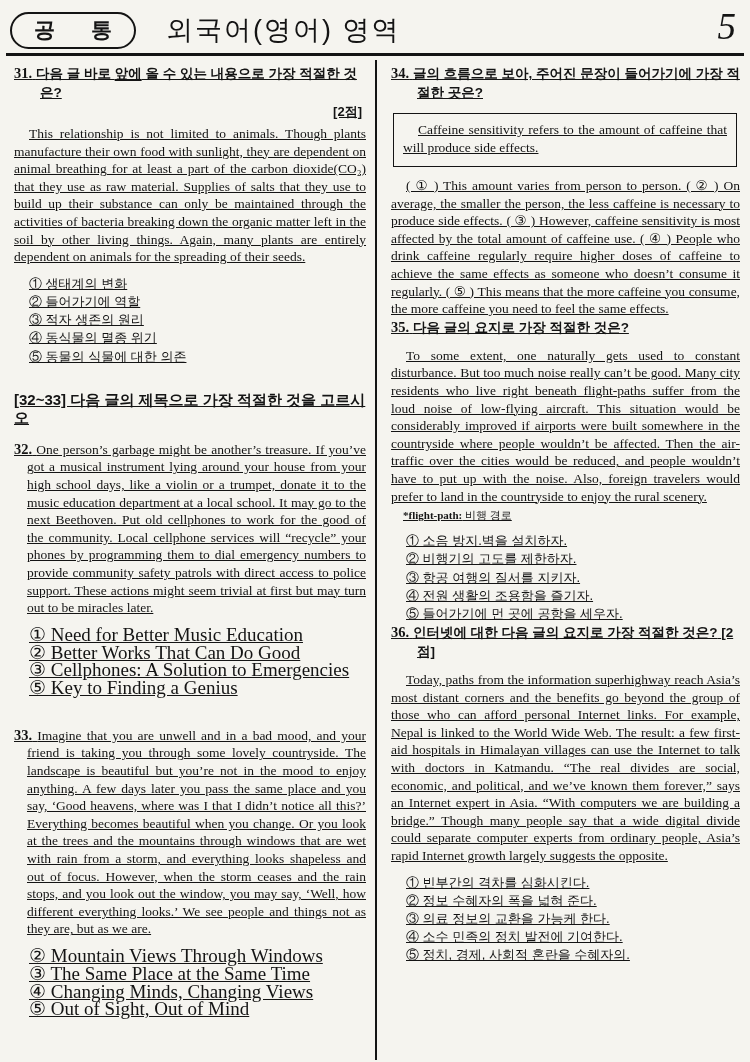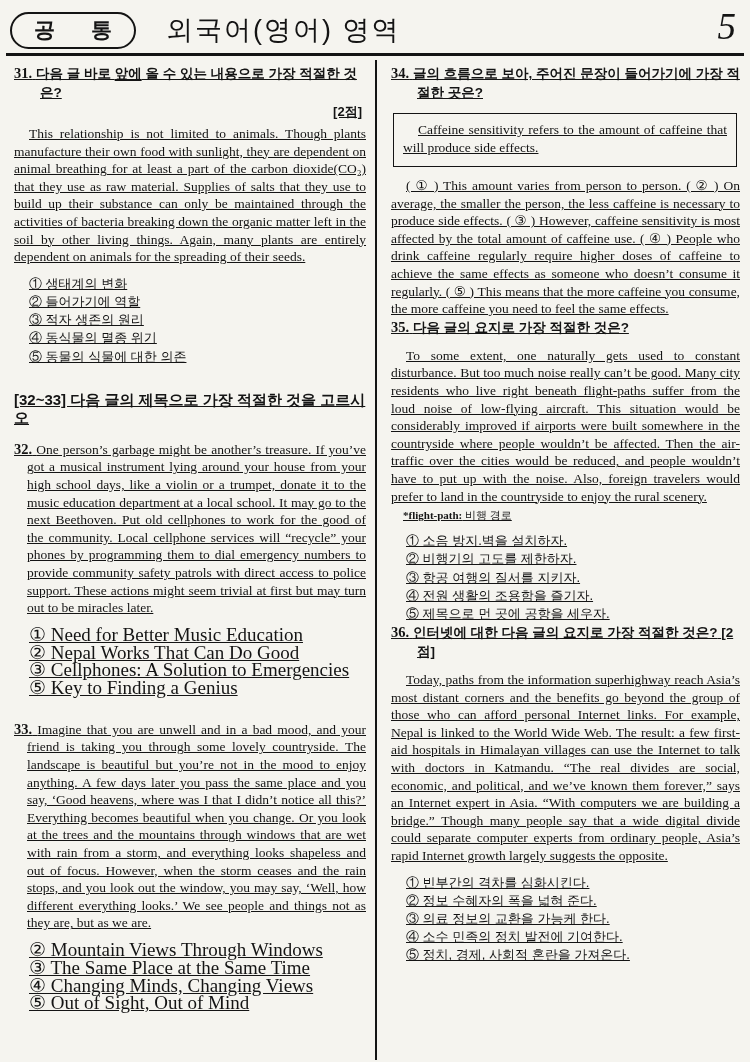--- a/index.html
+++ b/index.html
@@ -54,21 +54,21 @@
   }
   .given-box {
     border:1.5px solid #141414; margin:11px 3px 0 2px; padding:7px 9px 9px 9px;
     font-size:13.5px; line-height:18px; text-align:justify; text-indent:15px;
   }
   .footnote { font-size:11px; margin:3px 0 0 0; padding-left:12px; }
   .footnote b { font-weight:bold; }
   .mt8  { margin-top:10px; }
   .mt10 { margin-top:10px; }
   .mt18 { }
-  .mt24 { margin-top:24px; }
+  .mt24 { margin-top:30px; }
 </style>
 </head>
 <body>
 
 <div class="page">
 
   <div class="hdr">
     <div class="badge">
       <span>공</span>
       <span>통</span>
@@ -94,21 +94,21 @@
           <li>⑤ 동물의 식물에 대한 의존</li>
         </ul>
       </div>
 
       <div class="section-head">[32~33] 다음 글의 제목으로 가장 적절한 것을 고르시오</div>
 
       <div>
         <p class="qpara"><span class="qnum">32.</span> <span>One person’s garbage might be another’s treasure. If you’ve got a musical instrument lying around your house from your high school days, like a violin or a trumpet, donate it to the music education department at a local school. It may go to the next Beethoven. Put old cellphones to work for the good of the community. Local cellphone services will “recycle” your phones by programming them to dial emergency numbers to provide community safety patrols with direct access to police support. These actions might seem trivial at first but may turn out to be miracles later.</span></p>
         <ul class="opts">
           <li>① Need for Better Music Education</li>
-          <li>② Nepal Works That Can Do Good</li>
+          <li>② Better Works That Can Do Good</li>
           <li>③ Cellphones: A Solution to Emergencies</li>
           <li>⑤ Key to Finding a Genius</li>
         </ul>
       </div>
 
       <div>
         <p class="qpara mt24"><span class="qnum">33.</span> <span>Imagine that you are unwell and in a bad mood, and your friend is taking you through some lovely countryside. The landscape is beautiful but you’re not in the mood to enjoy anything. A few days later you pass the same place and you say, ‘Good heavens, where was I that I didn’t notice all this?’ Everything becomes beautiful when you change. Or you look at the trees and the mountains through windows that are wet with rain from a storm, and everything looks shapeless and out of focus. However, when the storm ceases and the rain stops, and you look out the window, you may say, ‘Well, how different everything looks.’ We see people and things not as they are, but as we are.</span></p>
         <ul class="opts">
           <li>② Mountain Views Through Windows</li>
           <li>③ The Same Place at the Same Time</li>
@@ -129,31 +129,31 @@
 
       <div>
         <p class="qtitle mt18"><span class="qnum">35.</span> <span>다음 글의 요지로 가장 적절한 것은?</span></p>
         <p class="passage ind mt8">To some extent, one naturally gets used to constant disturbance. But too much noise really can’t be good. Many city residents who live right beneath flight-paths suffer from the loud noise of low-flying aircraft. This situation would be considerably improved if airports were built somewhere in the countryside where people wouldn’t be affected. Then the air-traffic over the cities would be reduced, and people wouldn’t have to put up with the noise. Also, foreign travelers would prefer to land in the countryside to enjoy the rural scenery.</p>
         <p class="footnote"><b>*flight-path:</b><span> 비행 경로</span></p>
         <ul class="opts opts-kr">
           <li>① 소음 방지.벽을 설치하자.</li>
           <li>② 비행기의 고도를 제한하자.</li>
           <li>③ 항공 여행의 질서를 지키자.</li>
           <li>④ 전원 생활의 조용함을 즐기자.</li>
-          <li>⑤ 제목으로 먼 곳에 공항을 세우자.</li>
+          <li>⑤ 들어가기에 먼 곳에 공항을 세우자.</li>
         </ul>
       </div>
 
       <div>
         <p class="qtitle mt18"><span class="qnum">36.</span> <span>인터넷에 대한 다음 글의 요지로 가장 적절한 것은?</span> <span>[2점]</span></p>
         <p class="passage ind mt8">Today, paths from the information superhighway reach Asia’s most distant corners and the benefits go beyond the group of those who can afford personal Internet links. For example, Nepal is linked to the World Wide Web. The result: a few first-aid hospitals in Himalayan villages can use the Internet to talk with doctors in Katmandu. “The real divides are social, economic, and political, and we’ve known them forever,” says an Internet expert in Asia. “With computers we are building a bridge.” Though many people say that a wide digital divide could separate computer experts from ordinary people, Asia’s rapid Internet growth largely suggests the opposite.</p>
         <ul class="opts opts-kr">
           <li>① 빈부간의 격차를 심화시킨다.</li>
           <li>② 정보 수혜자의 폭을 넓혀 준다.</li>
           <li>③ 의료 정보의 교환을 가능케 한다.</li>
           <li>④ 소수 민족의 정치 발전에 기여한다.</li>
-          <li>⑤ 정치, 경제, 사회적 혼란을 가져온다.</li>
+          <li>⑤ 정치, 경제, 사회적 혼란을 수혜자의.</li>
         </ul>
       </div>
 
     </div>
   </div>
 </div>
 
 </body></html>

